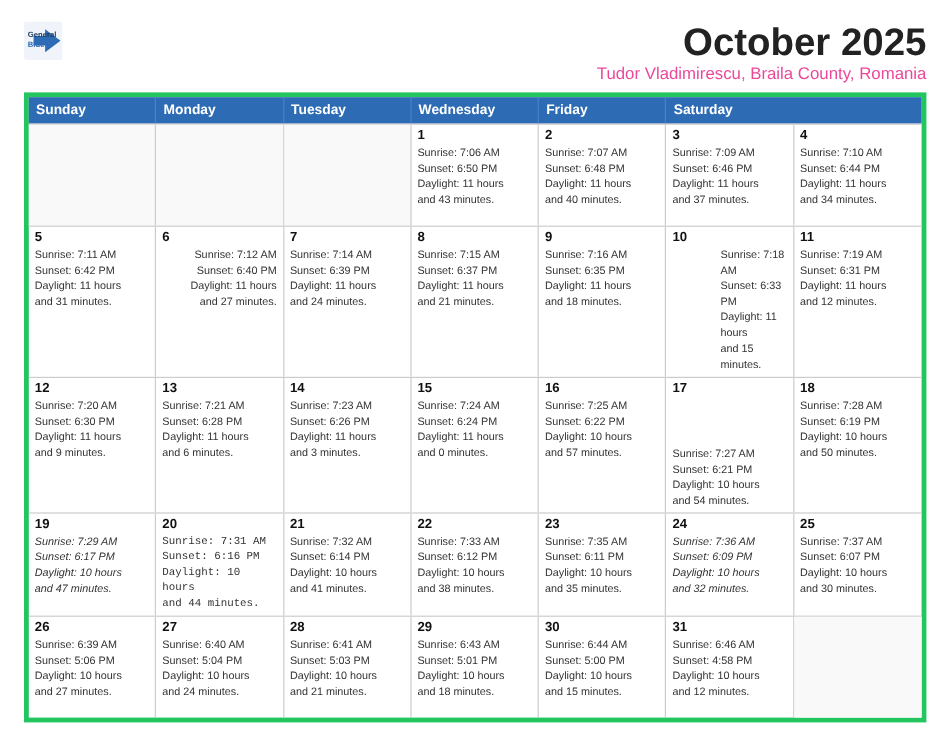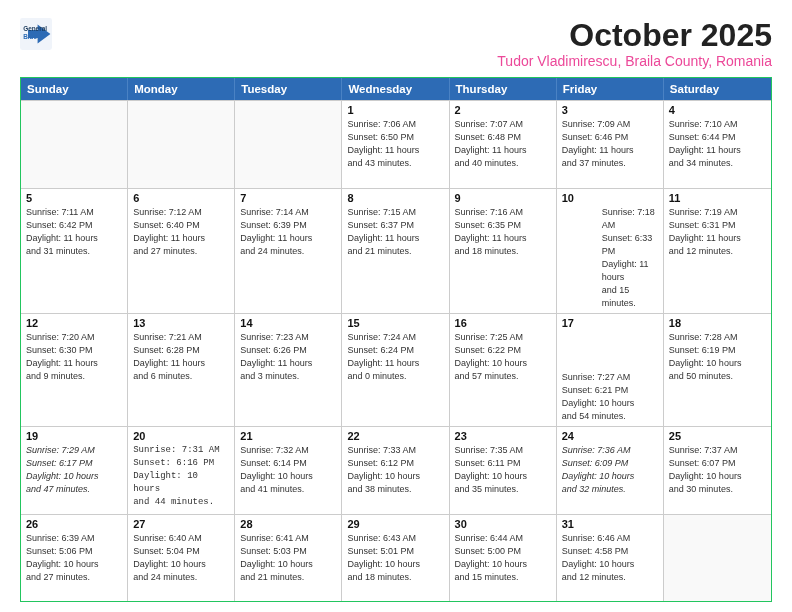--- a/index.html
+++ b/index.html
@@ -42,21 +42,21 @@
       line-height: 1.1;
     }
     .subtitle {
       font-size: 14px;
       color: #ec4899;
     }
     .calendar {
       flex: 1;
       display: flex;
       flex-direction: column;
-      border: 1px solid #22c55e;
+      border: 4px solid #22c55e;
     }
     .cal-header-row {
       display: grid;
       grid-template-columns: repeat(7, 1fr);
       background: #2d6bb5;
     }
     .cal-header-cell {
       color: #fff;
       font-size: 11.5px;
       font-weight: bold;
@@ -119,21 +119,20 @@
       <div class="subtitle">Tudor Vladimirescu, Braila County, Romania</div>
     </div>
   </div>
 
   <div class="calendar">
     <div class="cal-header-row">
     <div class="cal-header-cell">Sunday</div>
         <div class="cal-header-cell">Monday</div>
         <div class="cal-header-cell">Tuesday</div>
         <div class="cal-header-cell">Wednesday</div>
-        <div class="cal-header-cell">Thursday</div>
         <div class="cal-header-cell">Friday</div>
         <div class="cal-header-cell">Saturday</div>
       </div>
     <div class="cal-body">
     <div class="cal-row">
           <div class="cal-cell empty"></div>
           <div class="cal-cell empty"></div>
           <div class="cal-cell empty"></div>
           <div class="cal-cell">
             <div class="day-num">1</div>
@@ -167,21 +166,21 @@
         <div class="cal-row">
           <div class="cal-cell">
             <div class="day-num">5</div>
             <div class="day-info" style="white-space: pre-line;">Sunrise: 7:11 AM
 Sunset: 6:42 PM
 Daylight: 11 hours
 and 31 minutes.</div>
           </div>
           <div class="cal-cell">
             <div class="day-num">6</div>
-            <div class="day-info" style="white-space: pre-line;">Sunrise: 7:12 AM
+            <div class="day-info" style="white-space: pre-line; text-align: right;">Sunrise: 7:12 AM
 Sunset: 6:40 PM
 Daylight: 11 hours
 and 27 minutes.</div>
           </div>
           <div class="cal-cell">
             <div class="day-num">7</div>
             <div class="day-info" style="white-space: pre-line;">Sunrise: 7:14 AM
 Sunset: 6:39 PM
 Daylight: 11 hours
 and 24 minutes.</div>

